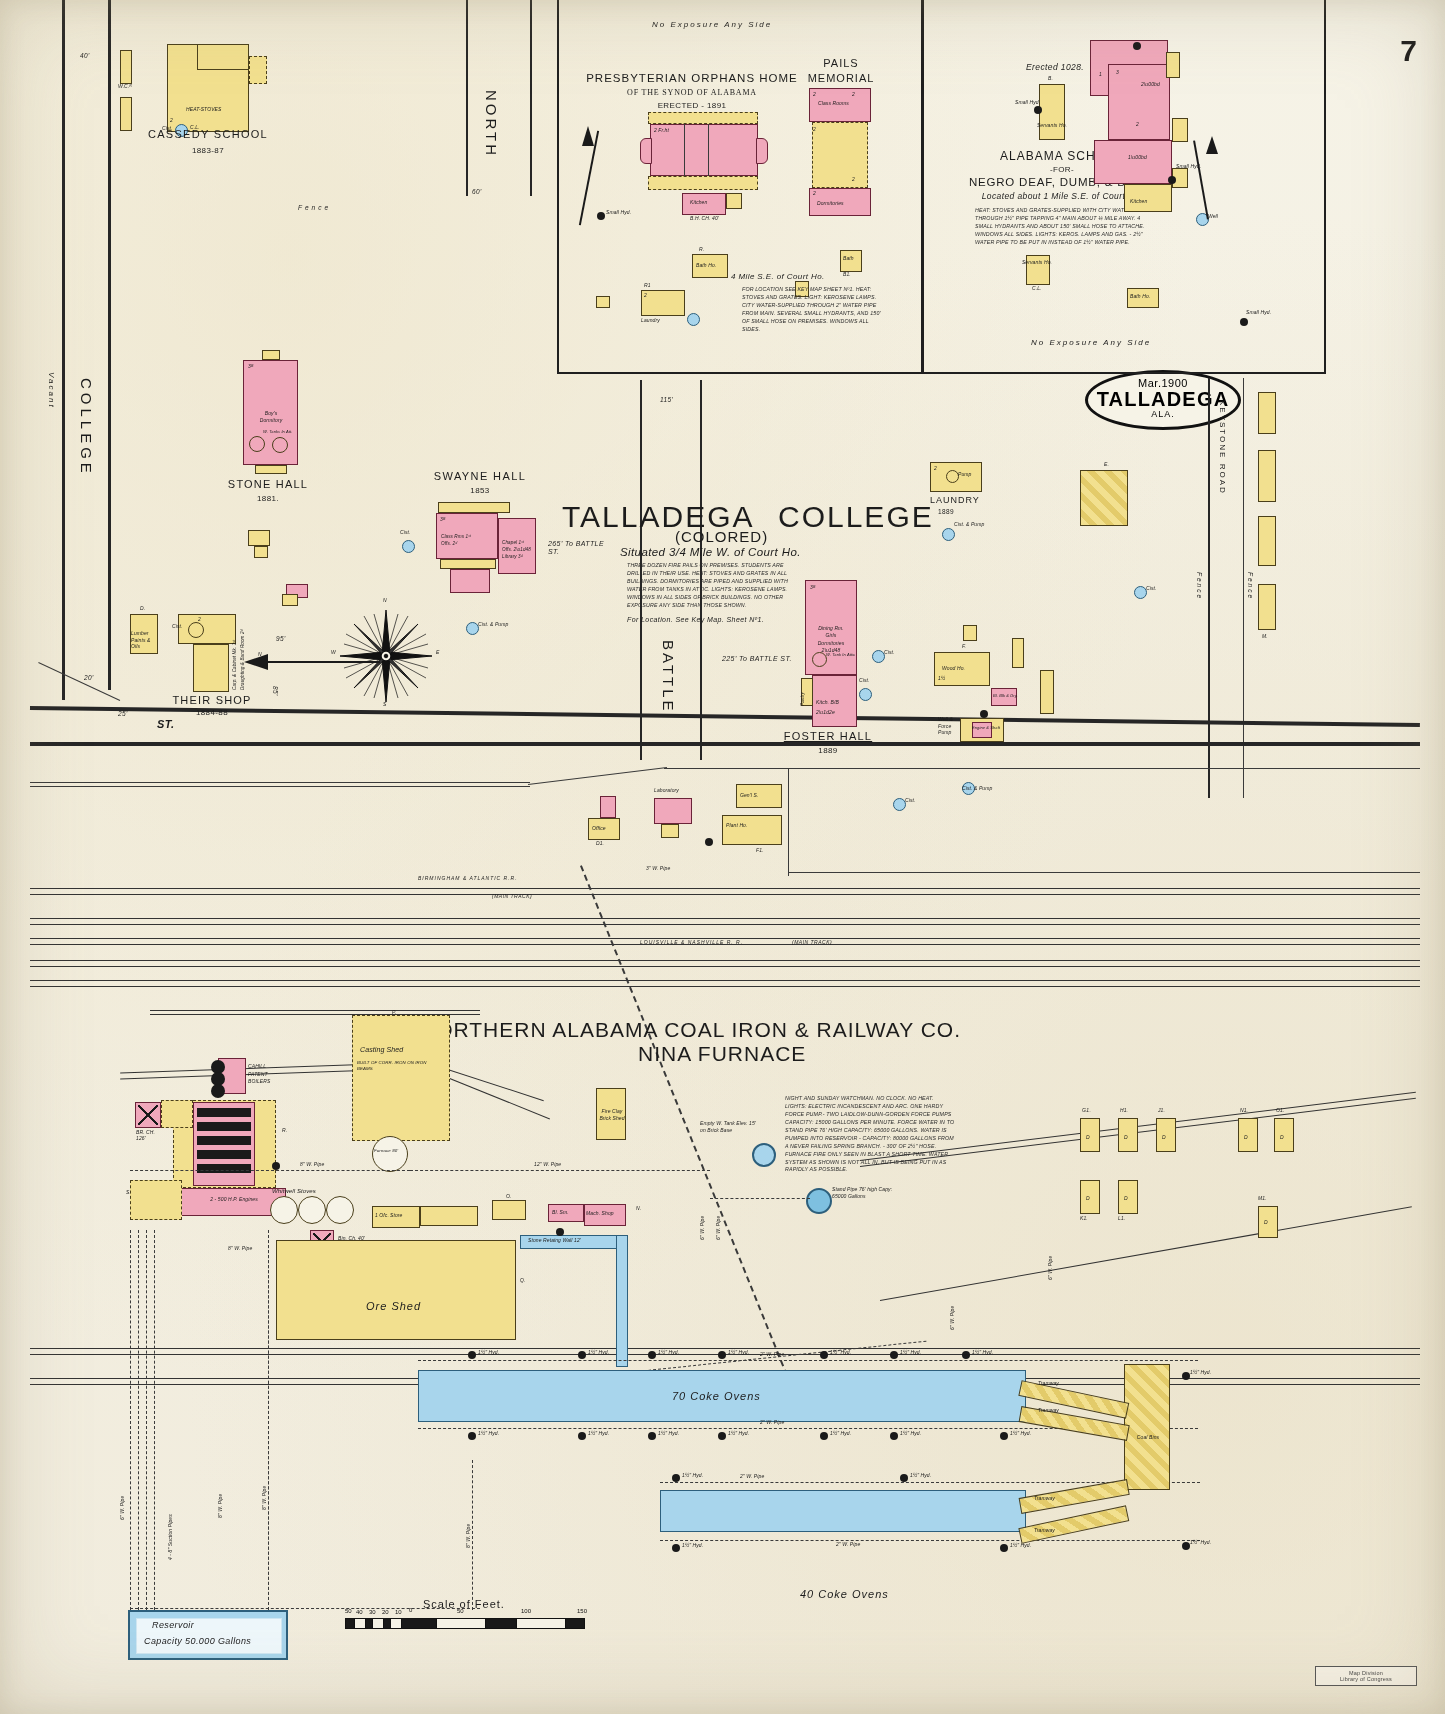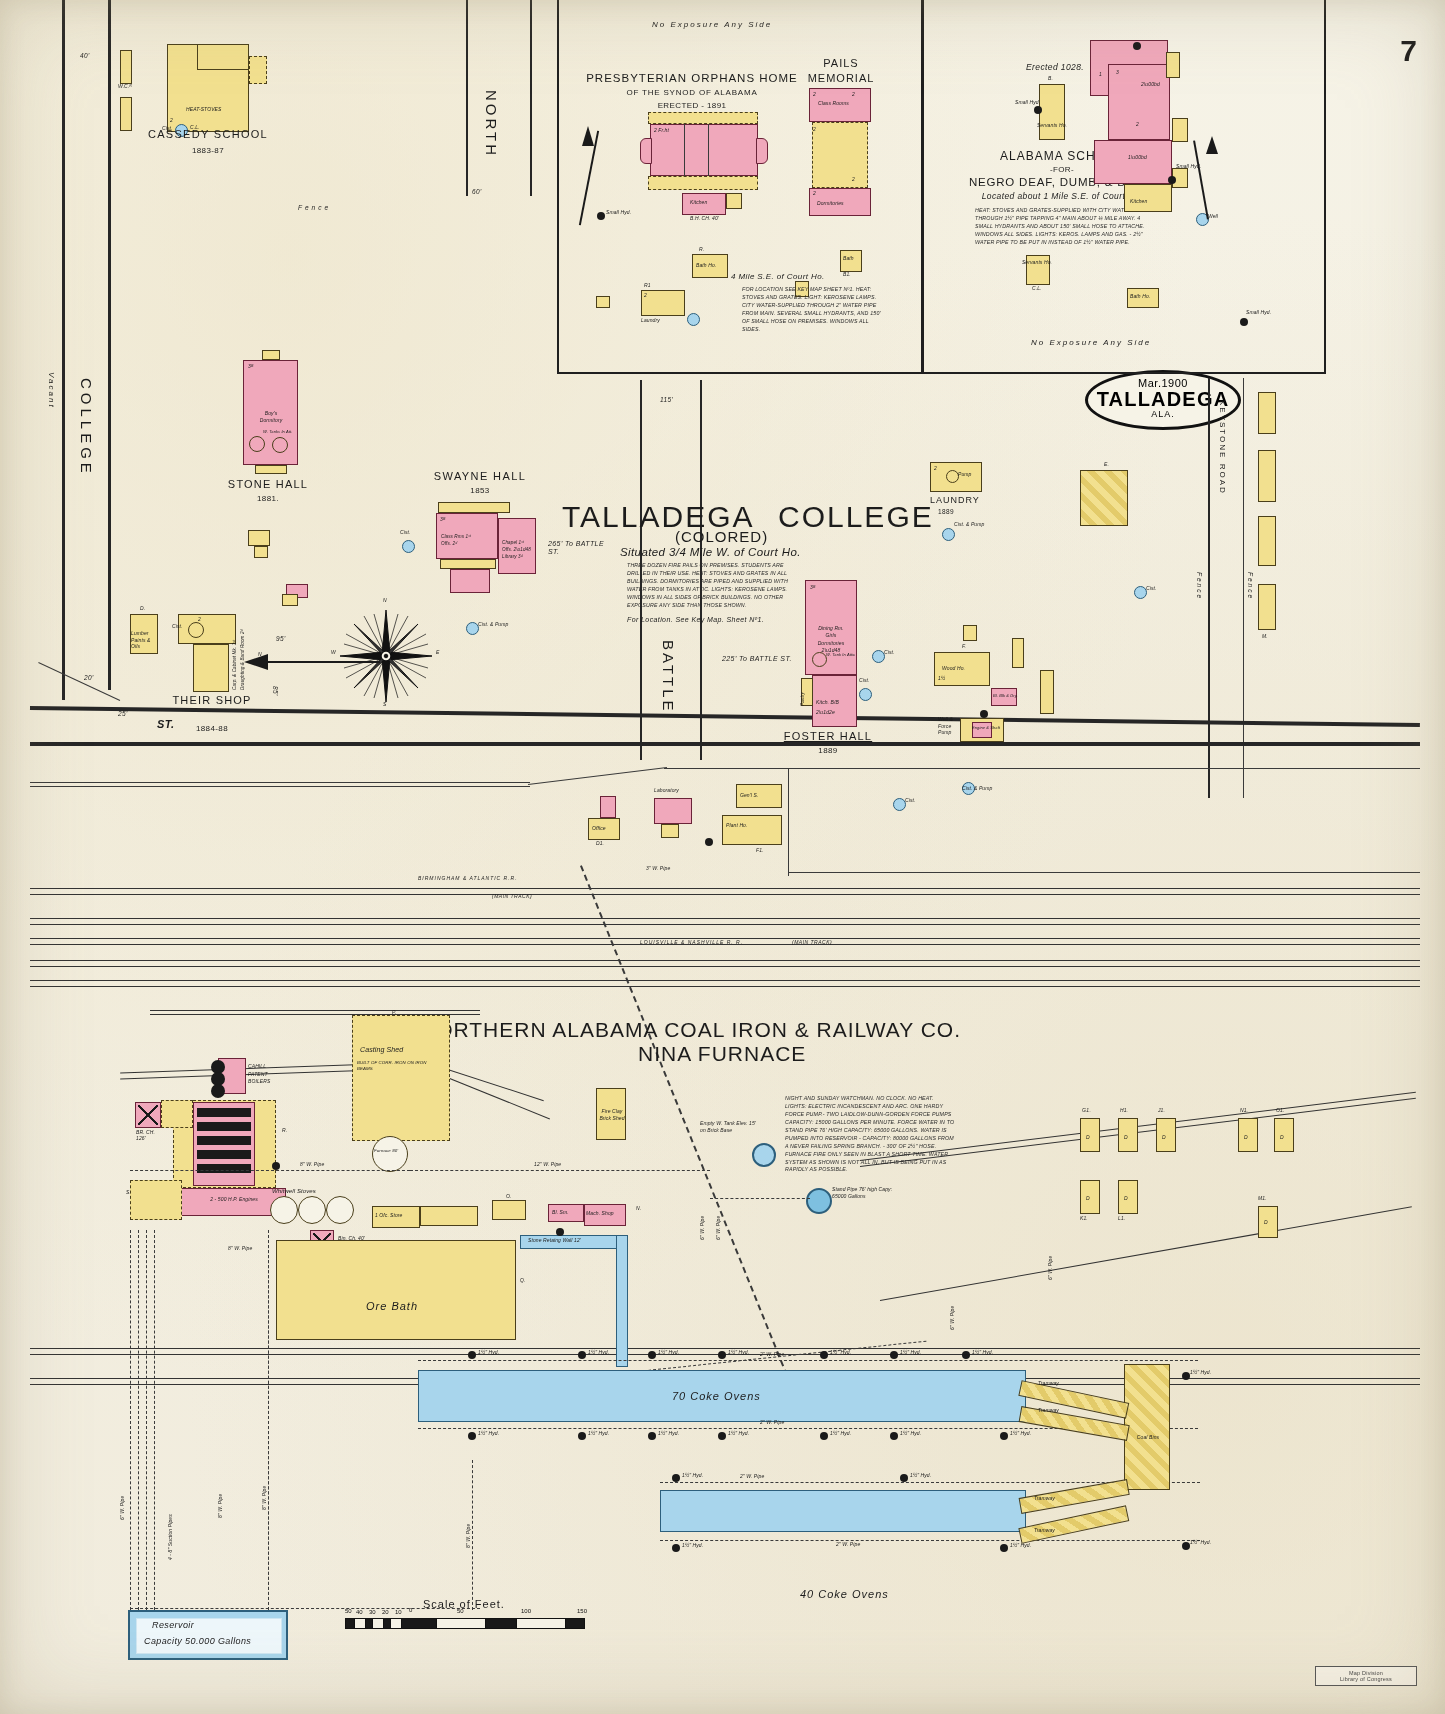--- a/index.html
+++ b/index.html
@@ -158,21 +158,21 @@
   <div class="lbl tiny" style="left:162px;top:126px;">Cist.</div>
   <div class="lbl tiny" style="left:190px;top:125px;">C.L.</div>
   <div class="lbl tiny" style="left:118px;top:84px;">W.C.ᴿ</div>
   <div class="lbl tiny" style="left:170px;top:118px;">2</div>
   <div class="lbl up md ctr" style="left:208px;top:128px;letter-spacing:1.3px;">CASSEDY SCHOOL</div>
   <div class="lbl up sm ctr" style="left:208px;top:146px;">1883-87</div>
 
   <div class="inset" style="left:557px;top:0;width:362px;height:372px;border-top:none;"></div>
   <div class="lbl sm" style="left:652px;top:20px;letter-spacing:2px;font-size:8px;">No    Exposure    Any  Side</div>
   <div class="lbl up md ctr" style="left:692px;top:72px;letter-spacing:1px;font-size:11.5px;">PRESBYTERIAN ORPHANS HOME</div>
-  <div class="lbl up sm ctr" style="left:692px;top:88px;letter-spacing:.8px;">OF THE SYNOD OF ALABAMA</div>
+  <div class="lbl up sm ctr" style="left:692px;top:88px;letter-spacing:.8px;font-family:Liberation Serif, serif;">OF THE SYNOD OF ALABAMA</div>
   <div class="lbl up sm ctr" style="left:692px;top:101px;">ERECTED - 1891</div>
 
   <div class="bldg dashed-y" style="left:648px;top:112px;width:110px;height:12px;"></div>
   <div class="bldg pink" style="left:650px;top:124px;width:108px;height:52px;"></div>
   <div class="bldg pink" style="left:640px;top:138px;width:12px;height:26px;border-radius:6px 0 0 6px;"></div>
   <div class="bldg pink" style="left:756px;top:138px;width:12px;height:26px;border-radius:0 6px 6px 0;"></div>
   <div class="thin-v" style="left:684px;top:124px;height:52px;"></div>
   <div class="thin-v" style="left:708px;top:124px;height:52px;"></div>
   <div class="bldg dashed-y" style="left:648px;top:176px;width:110px;height:14px;"></div>
   <div class="bldg pink" style="left:682px;top:193px;width:44px;height:22px;"></div>
@@ -298,21 +298,21 @@
   <div class="lbl tiny" style="left:478px;top:622px;">Cist. &amp; Pump</div>
 
   <div class="bldg yellow" style="left:178px;top:614px;width:58px;height:30px;"></div>
   <div class="bldg yellow" style="left:193px;top:644px;width:36px;height:48px;"></div>
   <div class="circ" style="left:188px;top:622px;width:14px;height:14px;"></div>
   <div class="lbl tiny" style="left:172px;top:624px;">Cist.</div>
   <div class="lbl tiny" style="left:198px;top:617px;">2</div>
   <div class="lbl tiny rot270" style="left:232px;top:690px;font-size:4.6px;">Carp. &amp; Cabinet Mk. 1ˢᵗ</div>
   <div class="lbl tiny rot270" style="left:240px;top:690px;font-size:4.6px;">Draughting &amp; Band Room 2ᵈ</div>
   <div class="lbl up md ctr" style="left:212px;top:694px;letter-spacing:1.2px;">THEIR SHOP</div>
-  <div class="lbl up sm ctr" style="left:212px;top:708px;margin-top:16px;">1884-88</div>
+  <div class="lbl up sm ctr" style="left:212px;top:708px;">1884-88</div>
   <div class="bldg yellow" style="left:130px;top:614px;width:28px;height:40px;"></div>
   <div class="lbl tiny" style="left:140px;top:606px;">D.</div>
   <div class="lbl tiny" style="left:131px;top:630px;width:26px;white-space:normal;line-height:1.3;">Lumber Paints &amp; Oils</div>
   <div class="bldg pink" style="left:286px;top:584px;width:22px;height:14px;"></div>
   <div class="bldg yellow" style="left:282px;top:594px;width:16px;height:12px;"></div>
 
   <div id="compass">
     <svg viewBox="0 0 96 96" width="96" height="96">
       <g stroke="#111" fill="#111">
         <g>
@@ -523,21 +523,21 @@
   <div class="bldg pink" style="left:548px;top:1204px;width:36px;height:18px;"></div>
   <div class="lbl tiny" style="left:552px;top:1210px;">Bl. Sm.</div>
   <div class="bldg pink" style="left:584px;top:1204px;width:42px;height:22px;"></div>
   <div class="lbl tiny" style="left:586px;top:1211px;">Mach. Shop</div>
   <div class="lbl tiny" style="left:636px;top:1206px;">N.</div>
 
   <div class="bldg yellow" style="left:596px;top:1088px;width:30px;height:52px;"></div>
   <div class="lbl tiny" style="left:597px;top:1108px;width:30px;white-space:normal;text-align:center;line-height:1.4;">Fire Clay Brick Shed</div>
 
   <div class="bldg yellow" style="left:276px;top:1240px;width:240px;height:100px;"></div>
-  <div class="lbl md" style="left:366px;top:1300px;letter-spacing:1px;">Ore Bath</div>
+  <div class="lbl md" style="left:366px;top:1300px;letter-spacing:1px;">Ore Shed</div>
   <div class="lbl tiny" style="left:520px;top:1278px;">Q.</div>
 
   <div class="bldg blue" style="left:520px;top:1235px;width:108px;height:14px;"></div>
   <div class="bldg blue" style="left:616px;top:1235px;width:12px;height:132px;"></div>
   <div class="lbl tiny" style="left:528px;top:1238px;">Stone Retaing Wall 12'</div>
   <div class="lbl tiny" style="left:500px;top:1392px;letter-spacing:1px;">TRESTLE TRACK</div>
 
   <div class="abs" style="left:752px;top:1143px;width:20px;height:20px;border-radius:50%;background:#a8d5ec;border:2.4px solid #2d5f7c;"></div>
   <div class="lbl tiny" style="left:700px;top:1120px;width:60px;white-space:normal;line-height:1.4;">Empty W. Tank Elev. 15' on Brick Base</div>
   <div class="abs" style="left:806px;top:1188px;width:22px;height:22px;border-radius:50%;background:#7ec0e0;border:2.4px solid #2d5f7c;"></div>

